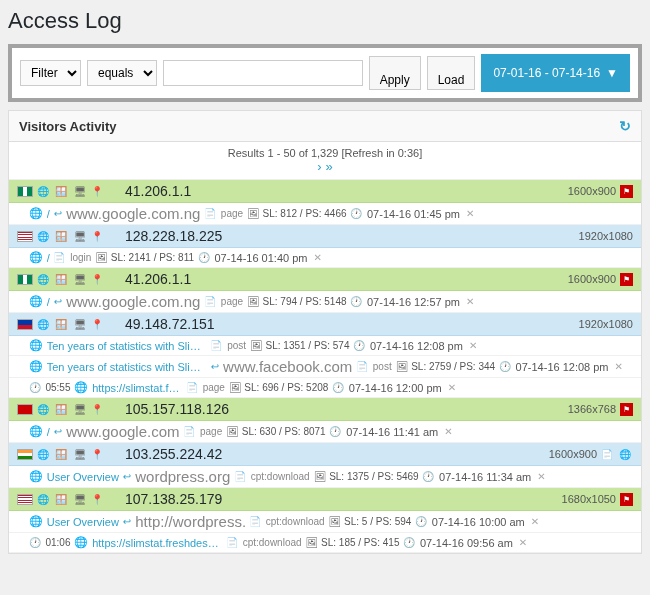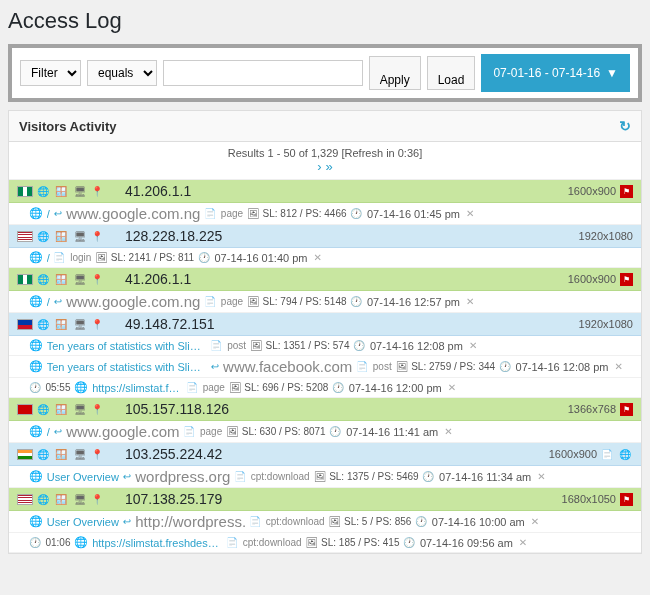--- a/index.html
+++ b/index.html
@@ -440,21 +440,21 @@
         <span class="screen-res">1680x1050</span>
         <span class="red-icon">⚑</span>
       </div>
       <div class="visitor-detail-row">
         <span class="globe-icon">🌐</span>
         <span class="detail-url">User Overview</span>
         <span class="link-icon">↩</span>
         <span class="detail-referer" style="max-width:110px;overflow:hidden;text-overflow:ellipsis;white-space:nowrap;">http://wordpress.org/support/plugin/wp-slimstat</span>
         <span class="page-icon">📄</span>
         <span class="detail-type">cpt:download</span>
-        <span class="detail-sl-ps">🖼 SL: 5 / PS: 856</span>
+        <span class="detail-sl-ps">🖼 SL: 5 / PS: 594</span>
         <span class="clock-icon">🕐</span>
         <span class="detail-time">07-14-16 10:00 am</span>
         <span class="close-x">✕</span>
       </div>
       <div class="visitor-detail-row">
         <span class="clock-icon">🕐</span>
         <span style="font-size:10px;color:#555;">01:06</span>
         <span class="globe-icon">🌐</span>
         <span class="detail-url" style="max-width:130px;">https://slimstat.freshdesk.com/support/solutions</span>
         <span class="page-icon">📄</span>

